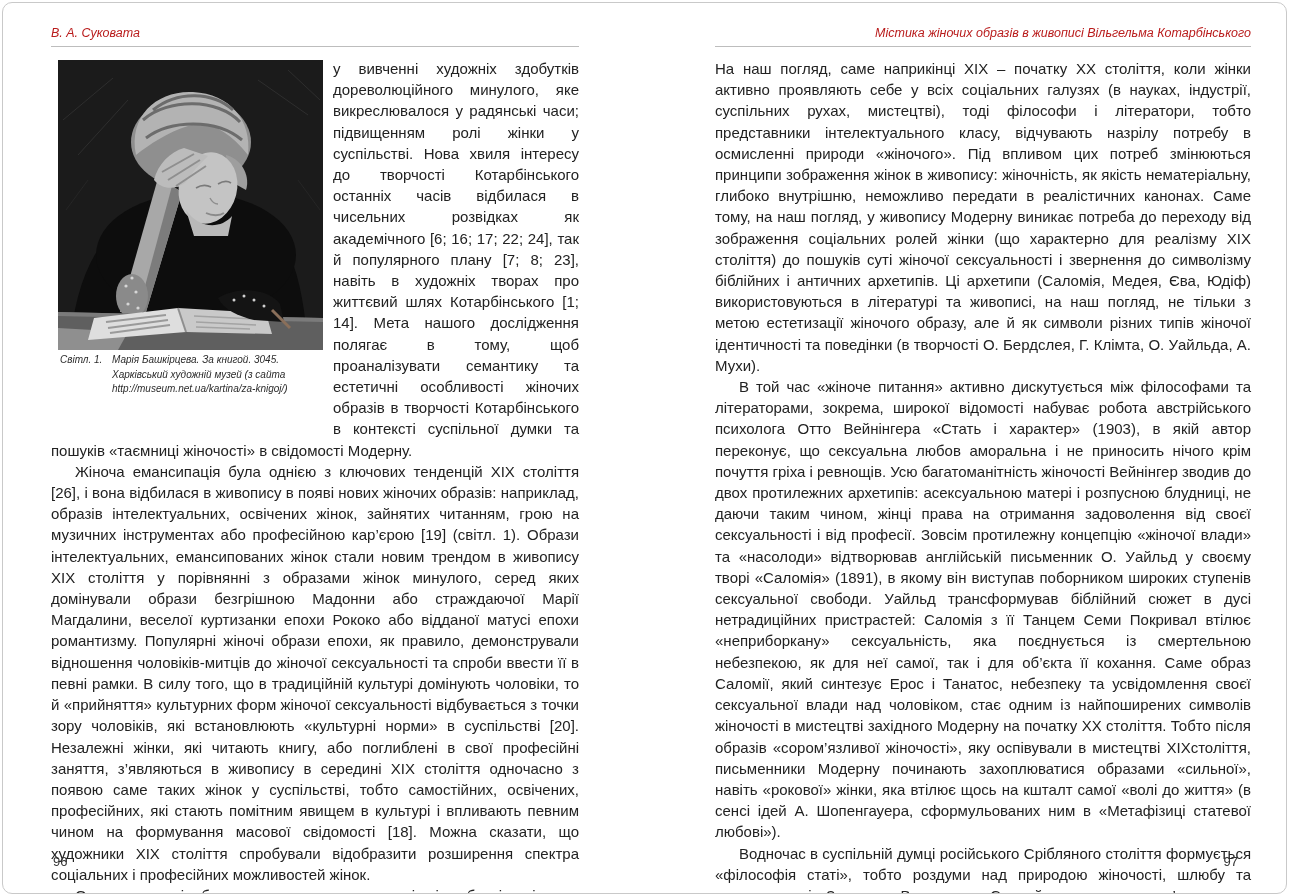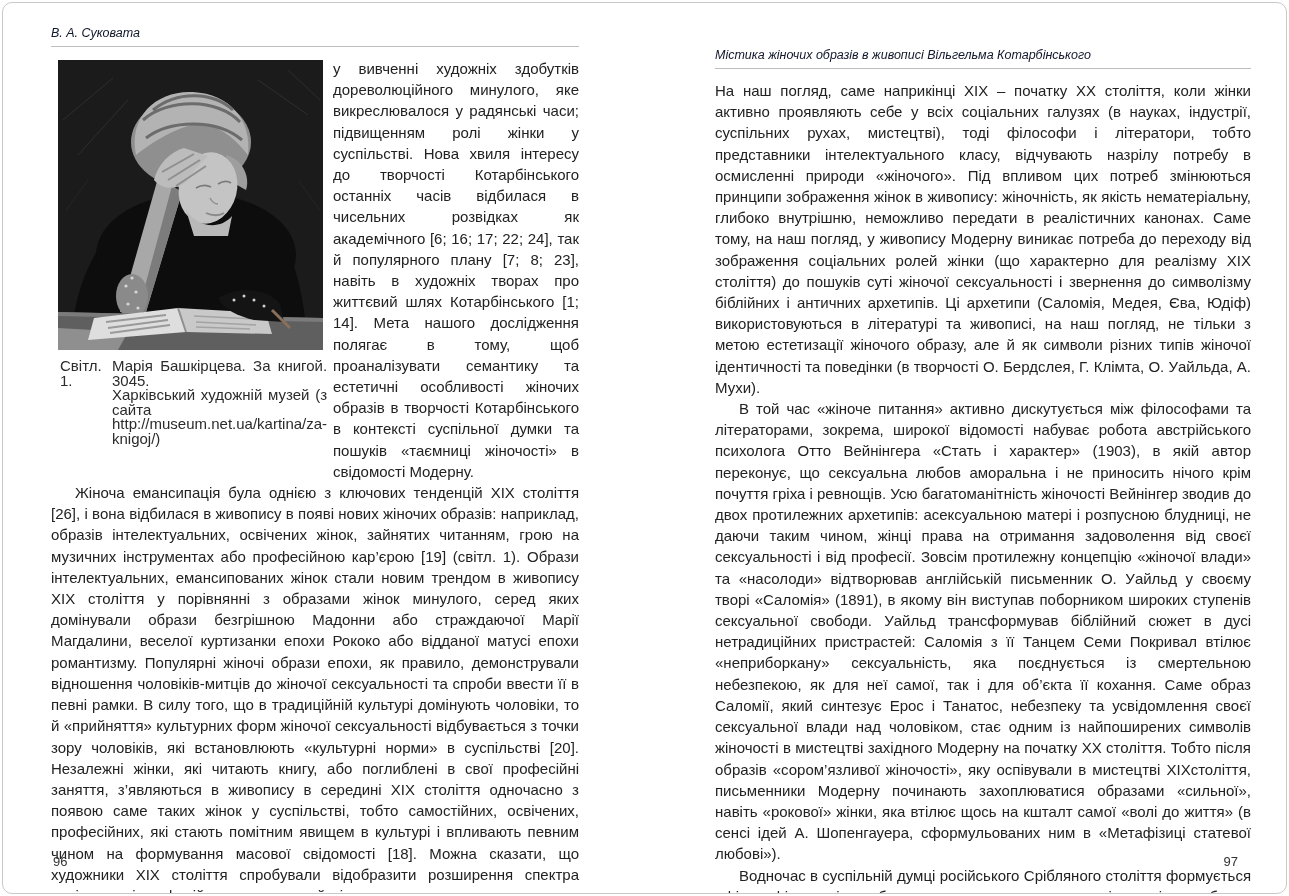--- a/index.html
+++ b/index.html
@@ -3,31 +3,31 @@
 <meta charset="utf-8">
 <style>
   html,body{margin:0;padding:0;background:#ffffff;}
   body{width:1289px;height:896px;position:relative;font-family:"Liberation Sans",sans-serif;color:#1f1f1f;}
   .sheet{position:absolute;left:2px;top:2px;width:1283px;height:890px;border:1px solid #c9c9c9;border-radius:10px;background:#ffffff;overflow:hidden;}
 
   .page{position:absolute;top:22px;}
   .page-left{left:48px;width:528px;}
   .page-right{left:712px;width:536px;}
 
-  .running-head{font-style:italic;font-size:12.5px;line-height:16px;color:#0f172a;padding-bottom:5px;border-bottom:1px solid #bdbdbd;}
-  .running-head.right{margin-top:22px;}
+  .running-head{font-style:italic;font-size:12.5px;line-height:16px;color:#b91c1c;padding-bottom:5px;border-bottom:1px solid #bdbdbd;}
+  .running-head.right{text-align:right;}
 
   .body-text{margin-top:11px;font-size:15px;line-height:21.2px;text-align:justify;color:#222222;}
   .body-text p{margin:0;text-indent:24px;}
   .body-text p.no-indent{text-indent:0;}
 
   figure.artwork{float:left;width:265px;margin:2px 10px 24px 7px;}
   .art-frame{width:265px;height:290px;overflow:hidden;background:#181818;}
   .art-frame svg{display:block;}
-  .fig-caption{display:flex;margin-top:9px;font-size:15px;line-height:14.5px;color:#2b2b2b;}
+  .fig-caption{display:flex;margin-top:3px;font-style:italic;font-size:10px;line-height:14.5px;color:#2b2b2b;}
   .fig-caption .label{flex:none;width:52px;padding-left:2px;}
   .fig-caption .text{white-space:pre-line;}
 
   .page-num{position:absolute;bottom:24px;font-size:13px;color:#333333;}
   .page-num.left{left:50px;}
   .page-num.right{right:48px;}
 </style>
 </head>
 <body>
 

